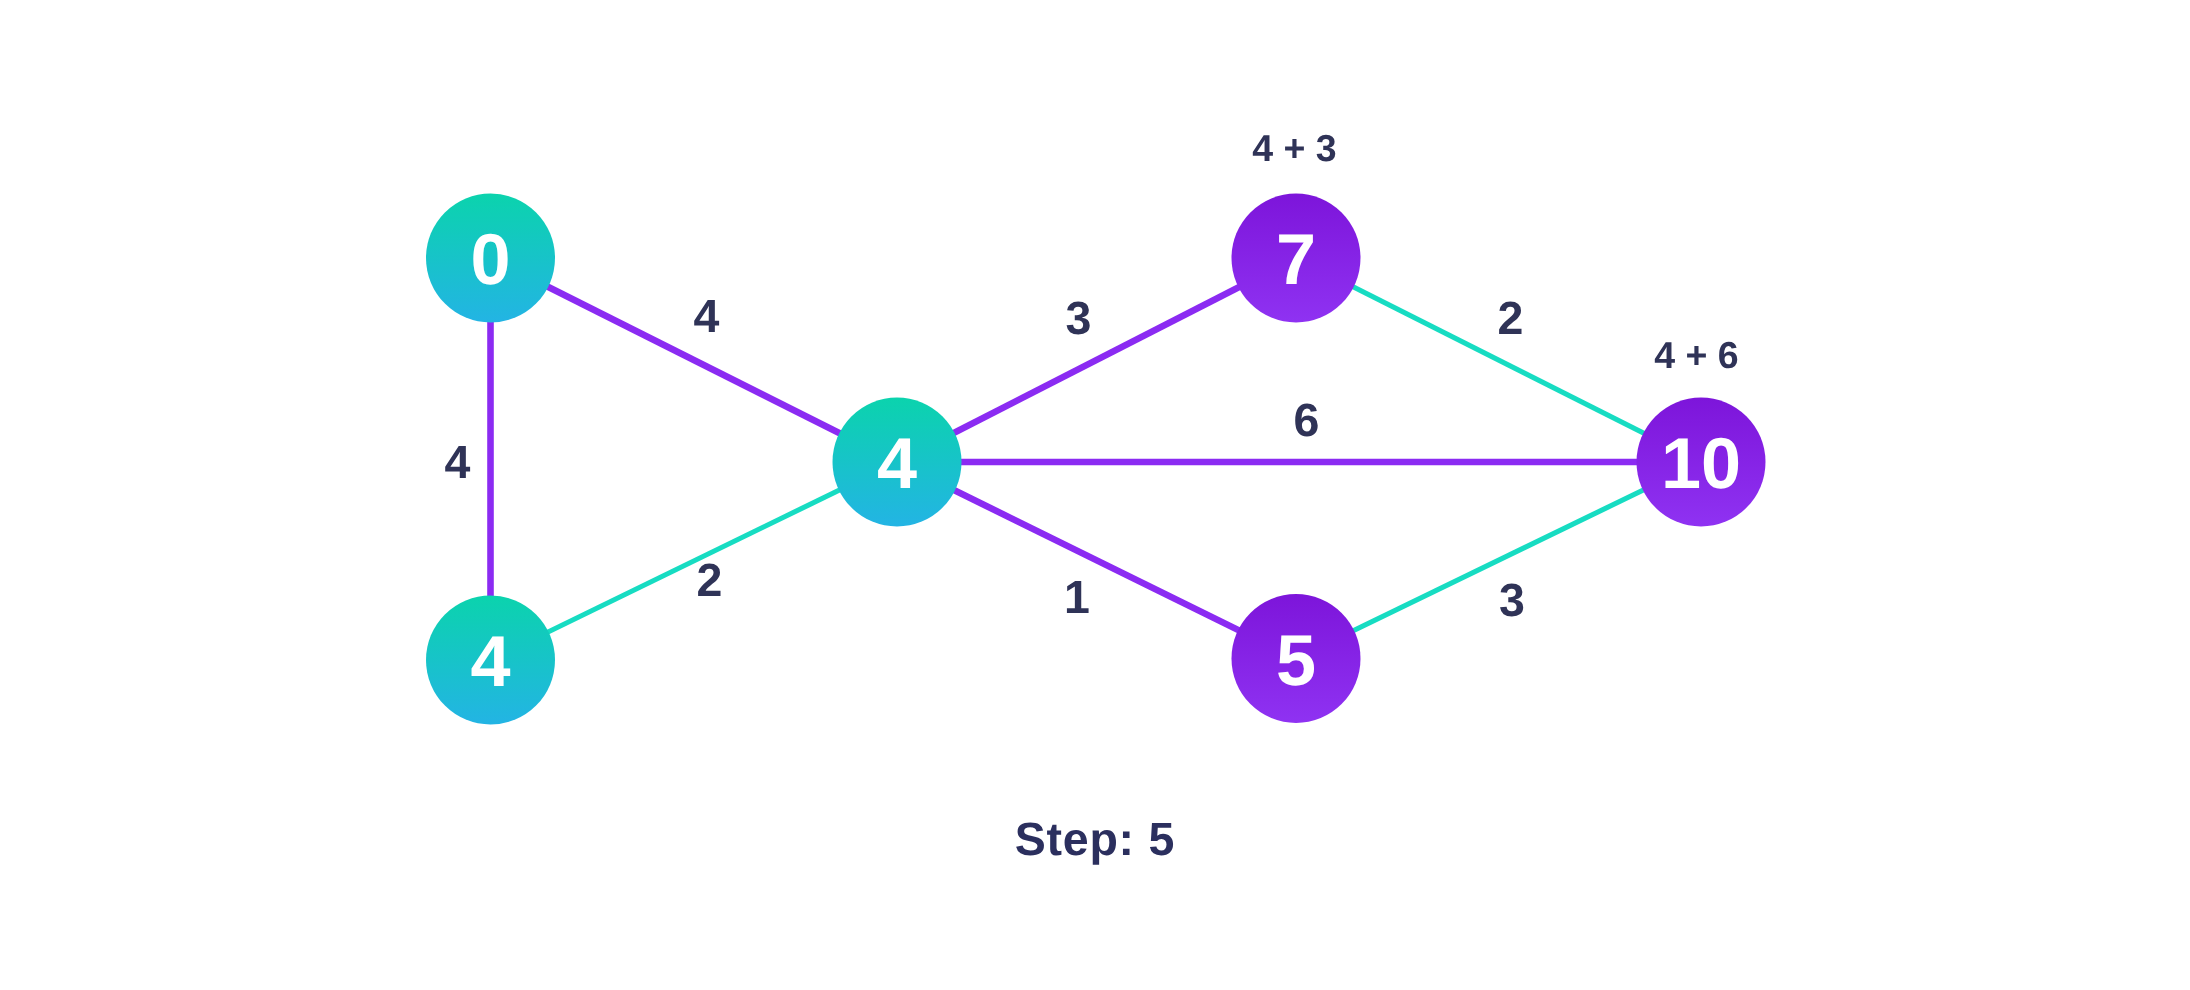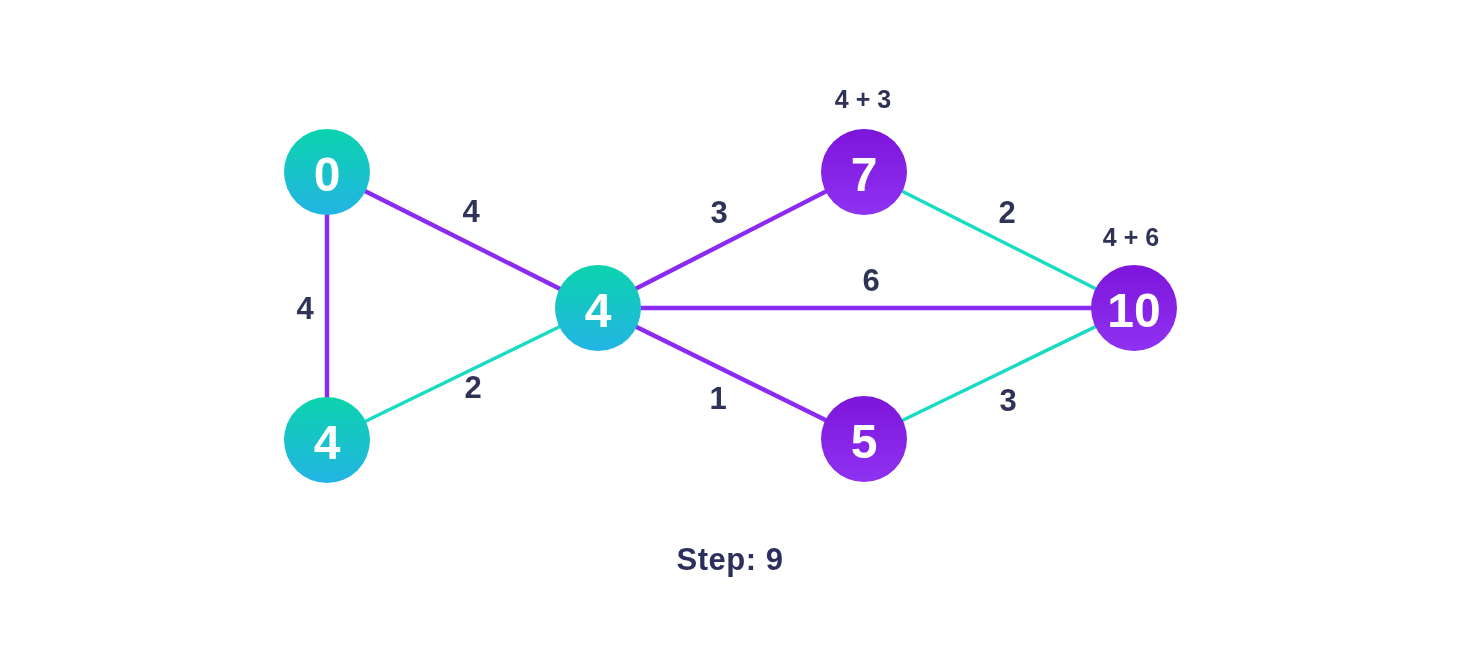--- a/index.html
+++ b/index.html
@@ -93,14 +93,14 @@
       <text x="598" y="310" class="node-label" fill="#ffffff">4</text>
       <circle cx="864" cy="172" r="43" fill="url(#grad-purple)"></circle>
       <text x="864" y="174" class="node-label" fill="#ffffff">7</text>
       <text x="863" y="99" class="node-annotation" fill="#2f3357">4 + 3</text>
       <circle cx="864" cy="439" r="43" fill="url(#grad-purple)"></circle>
       <text x="864" y="441" class="node-label" fill="#ffffff">5</text>
       <circle cx="1134" cy="308" r="43" fill="url(#grad-purple)"></circle>
       <text x="1134" y="310" class="node-label" fill="#ffffff">10</text>
       <text x="1131" y="237" class="node-annotation" fill="#2f3357">4 + 6</text>
     </svg>
-  <div class="step-label" style="color: rgb(43, 47, 94);">Step: 9</div>
+  <div class="step-label" style="color: rgb(43, 47, 94);">Step: 5</div>
 </div>
 
 </body></html>

